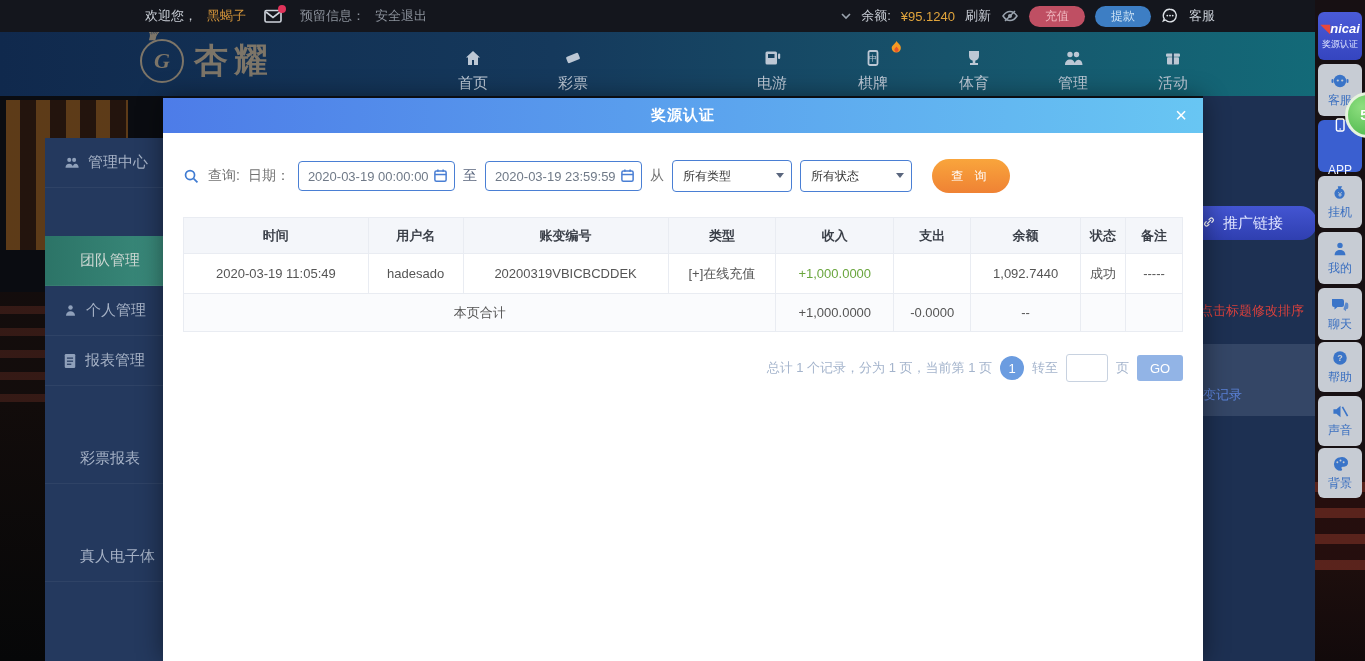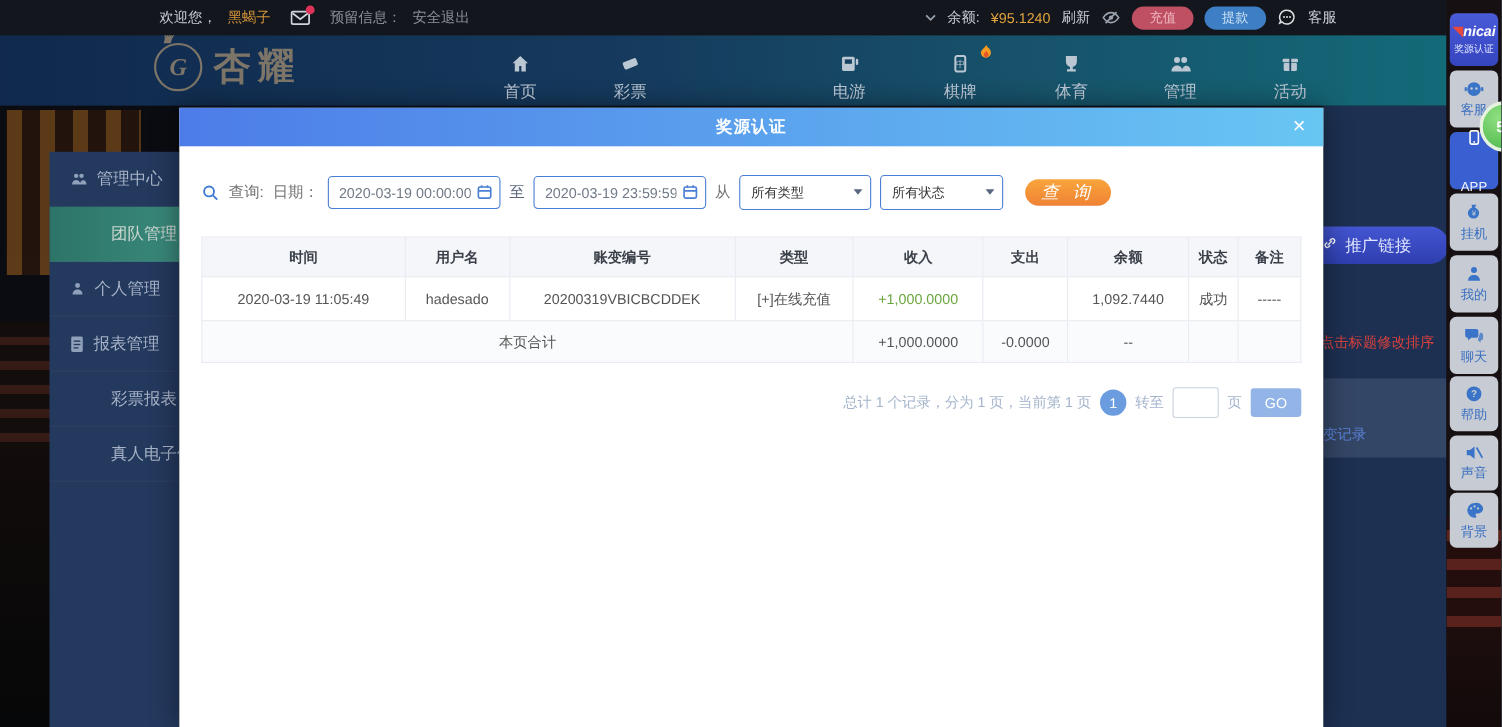--- a/index.html
+++ b/index.html
@@ -39,21 +39,21 @@
   .photo-left{position:absolute;left:0;top:96px;width:163px;bottom:0;background:#0a0c11;overflow:hidden;}
   .bld-a{position:absolute;left:6px;top:4px;width:122px;height:150px;background:
      repeating-linear-gradient(90deg,rgba(216,140,42,.55) 0 14px,rgba(40,20,8,.7) 14px 30px),
      #5e2f12;opacity:.55;}
   .bld-b{position:absolute;left:0;top:196px;width:132px;height:110px;background:
      repeating-linear-gradient(0deg,rgba(150,60,40,.5) 0 8px,rgba(25,12,8,.8) 8px 22px),#2c140d;opacity:.5;}
   .bld-c{position:absolute;left:0;top:306px;width:132px;bottom:0;background:linear-gradient(#120c0b,#060708);}
   .sidebar{position:absolute;left:45px;top:138px;width:118px;bottom:0;background:#24395e;z-index:4;overflow:hidden;}
   .sb-item{height:49px;display:flex;align-items:center;gap:8px;padding-left:18px;
            color:#a6b2c6;font-size:15px;border-bottom:1px solid rgba(255,255,255,.05);cursor:pointer;white-space:nowrap;}
-  .sb-item.sub{padding-left:56px;}
+  .sb-item.sub{padding-left:35px;margin-top:48px;}
   .sb-item.active{background:linear-gradient(90deg,#2c7467,#3a8a7b);color:#ccd7d2;}
   .sb-ic{display:inline-flex;color:#8fa0ba;}
 
   
   .bg-right{position:absolute;left:1203px;top:96px;width:112px;bottom:0;background:#1d3052;overflow:hidden;z-index:2;}
   .promo-btn{position:absolute;left:-16px;top:110px;height:34px;width:130px;border-radius:17px;
              background:linear-gradient(180deg,#4355d2,#2f3fb0);color:#dfe4ff;font-size:15px;
              display:flex;align-items:center;gap:6px;padding-left:14px;box-sizing:border-box;cursor:pointer;}
   .sort-hint{position:absolute;left:-3px;top:206px;color:#d8403c;font-size:13px;white-space:nowrap;}
   .dim-panel{position:absolute;left:0;top:248px;width:112px;height:72px;background:rgba(222,230,244,.12);}
@@ -92,23 +92,23 @@
   .lbl-dark{color:#5a667e;}
   .date-input{position:relative;display:inline-flex;}
   .date-input input{width:157px;height:30px;border:1px solid #4a7fd4;border-radius:4px;
         font-size:13px;color:#707a88;padding:0 26px 0 9px;box-sizing:border-box;outline:none;
         font-family:"Liberation Sans",sans-serif;}
   .date-input .cal{position:absolute;right:7px;top:7px;color:#4a7fd4;}
   .fake-select{position:relative;height:30px;border:1px solid #4a7fd4;border-radius:4px;background:#fff;
         display:flex;align-items:center;padding:0 20px 0 10px;font-size:12px;color:#333;cursor:pointer;}
   .fake-select .caret{position:absolute;right:7px;top:12px;width:0;height:0;
         border-left:4px solid transparent;border-right:4px solid transparent;border-top:5px solid #5a667e;}
-  .btn-search{margin-left:12px;width:78px;height:24px;border:none;border-radius:17px;cursor:pointer;
-        background:linear-gradient(180deg,#f9a53c,#ef8234);color:#fff;font-size:16px;letter-spacing:4px;
-        font-family:"Liberation Sans",sans-serif;font-style:italic;}
+  .btn-search{margin-left:12px;width:78px;height:34px;border:none;border-radius:17px;cursor:pointer;
+        background:linear-gradient(180deg,#f9a53c,#ef8234);color:#fff;font-size:12px;letter-spacing:4px;
+        font-family:"Liberation Sans",sans-serif;}
   .tbl{margin:24px 0 0 20px;border-collapse:collapse;width:1000px;font-size:13px;color:#555;}
   .tbl th,.tbl td{border:1px solid #e9ecf2;text-align:center;height:35px;padding:0 4px;}
   .tbl th{background:#f4f6fa;color:#3a3f48;font-weight:bold;}
   .tbl td{height:39px;}
   .tbl .row-footer td{background:#fafbfd;height:37px;color:#555;}
   .income-green{color:#6aa63e;}
   .pagination{display:flex;align-items:center;justify-content:flex-end;gap:8px;
               margin:22px 20px 0 0;font-size:13px;color:#a4b4cc;}
   .page-circle{width:24px;height:24px;border-radius:50%;background:#6b9ce0;color:#fff;
                display:flex;align-items:center;justify-content:center;font-size:13px;cursor:pointer;}

